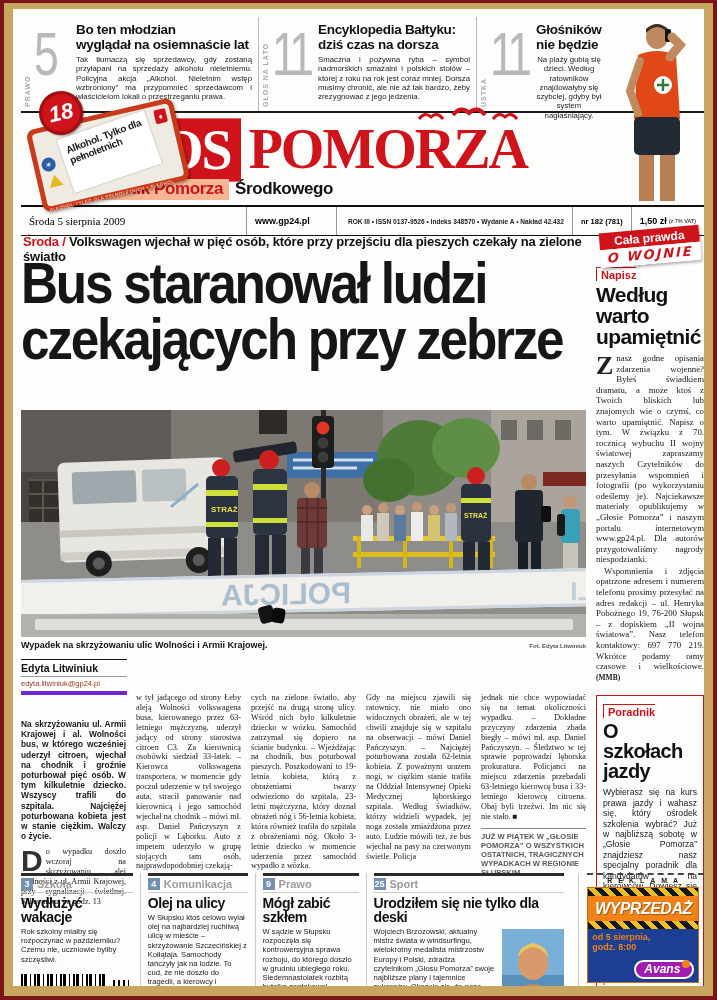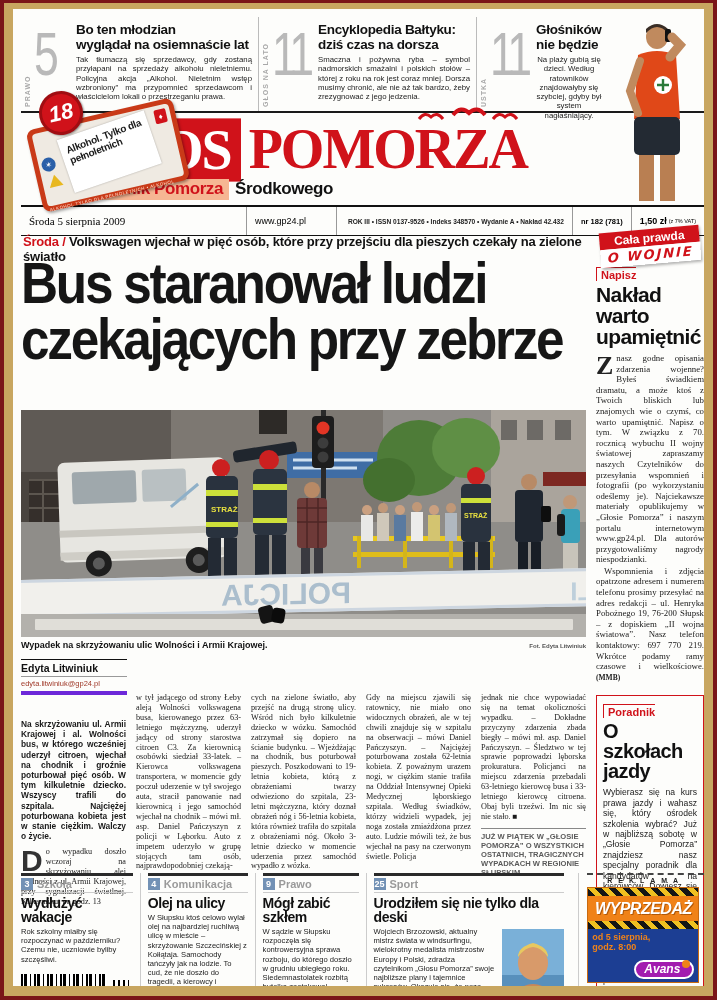--- a/index.html
+++ b/index.html
@@ -86,21 +86,21 @@
   .sub-red { background:#f6b693; color:#d0121a; padding:0 6px 1px 14px; }
   .sub-black { color:#111; padding-left:6px; }
 
   
   .dateline { position:absolute; left:0; top:188px; width:683px; height:31px;
     border-top:2px solid #111; border-bottom:1px solid #111; display:flex;
     align-items:center; font-size:8px; }
   .dl-cell { padding:0 8px; height:100%; display:flex; align-items:center; }
   .dl-cell + .dl-cell { border-left:1px solid #999; }
   .dl-date { width:225px; font-family:"Liberation Serif", serif; font-size:11px; }
-  .dl-site { width:90px; font-weight:normal; font-size:9px; }
+  .dl-site { width:90px; font-weight:bold; font-size:9px; }
   .dl-issue { flex:1; justify-content:flex-end; font-weight:bold; font-size:6.6px;
     color:#222; }
   .dl-nr { font-weight:bold; font-size:7.5px; }
   .dl-price { font-weight:bold; font-size:9px; }
   .dl-price small { font-weight:normal; font-size:5.5px; margin-left:2px; }
 
   
   .kicker { position:absolute; left:2px; top:217px; width:580px; font-size:13px;
     font-weight:bold; letter-spacing:-.2px; color:#111; }
   .kick-loc { color:#d0121a; }
@@ -322,21 +322,21 @@
     </div>
 
     <div class="headline">
       <div>Bus staranował ludzi</div>
       <div>czekających przy zebrze</div>
     </div>
 
     <div class="rail">
       <div class="rail-label">Napisz</div>
       <div class="rail-title">
-        <span>Nakład warto</span><br>
+        <span>Według warto</span><br>
         <span>upamiętnić</span>
       </div>
       <div class="rail-body">
         <p><span class="dropcap">Z</span><span>nasz godne opisania zdarzenia wojenne? Byłeś świadkiem dramatu, a może ktoś z Twoich bliskich lub znajomych wie o czymś, co warto upamiętnić. Napisz o tym. W związku z 70. rocznicą wybuchu II wojny światowej zapraszamy naszych Czytelników do przesyłania wspomnień i fotografii (po wykorzystaniu odeślemy je). Najciekawsze materiały opublikujemy w „Głosie Pomorza” i naszym portalu internetowym www.gp24.pl. Dla autorów przygotowaliśmy nagrody niespodzianki.</span></p>
         <p><span>Wspomnienia i zdjęcia opatrzone adresem i numerem telefonu prosimy przesyłać na adres redakcji – ul. Henryka Pobożnego 19, 76-200 Słupsk – z dopiskiem „II wojna światowa”. Nasz telefon kontaktowy: 697 770 219. Wkrótce podamy ramy czasowe i wielkościowe. </span><span class="rail-sig">(MMB)</span></p>
       </div>
 
       <div class="poradnik-box">
         <div class="rail-label">Poradnik</div>
         <div class="rail-title">

